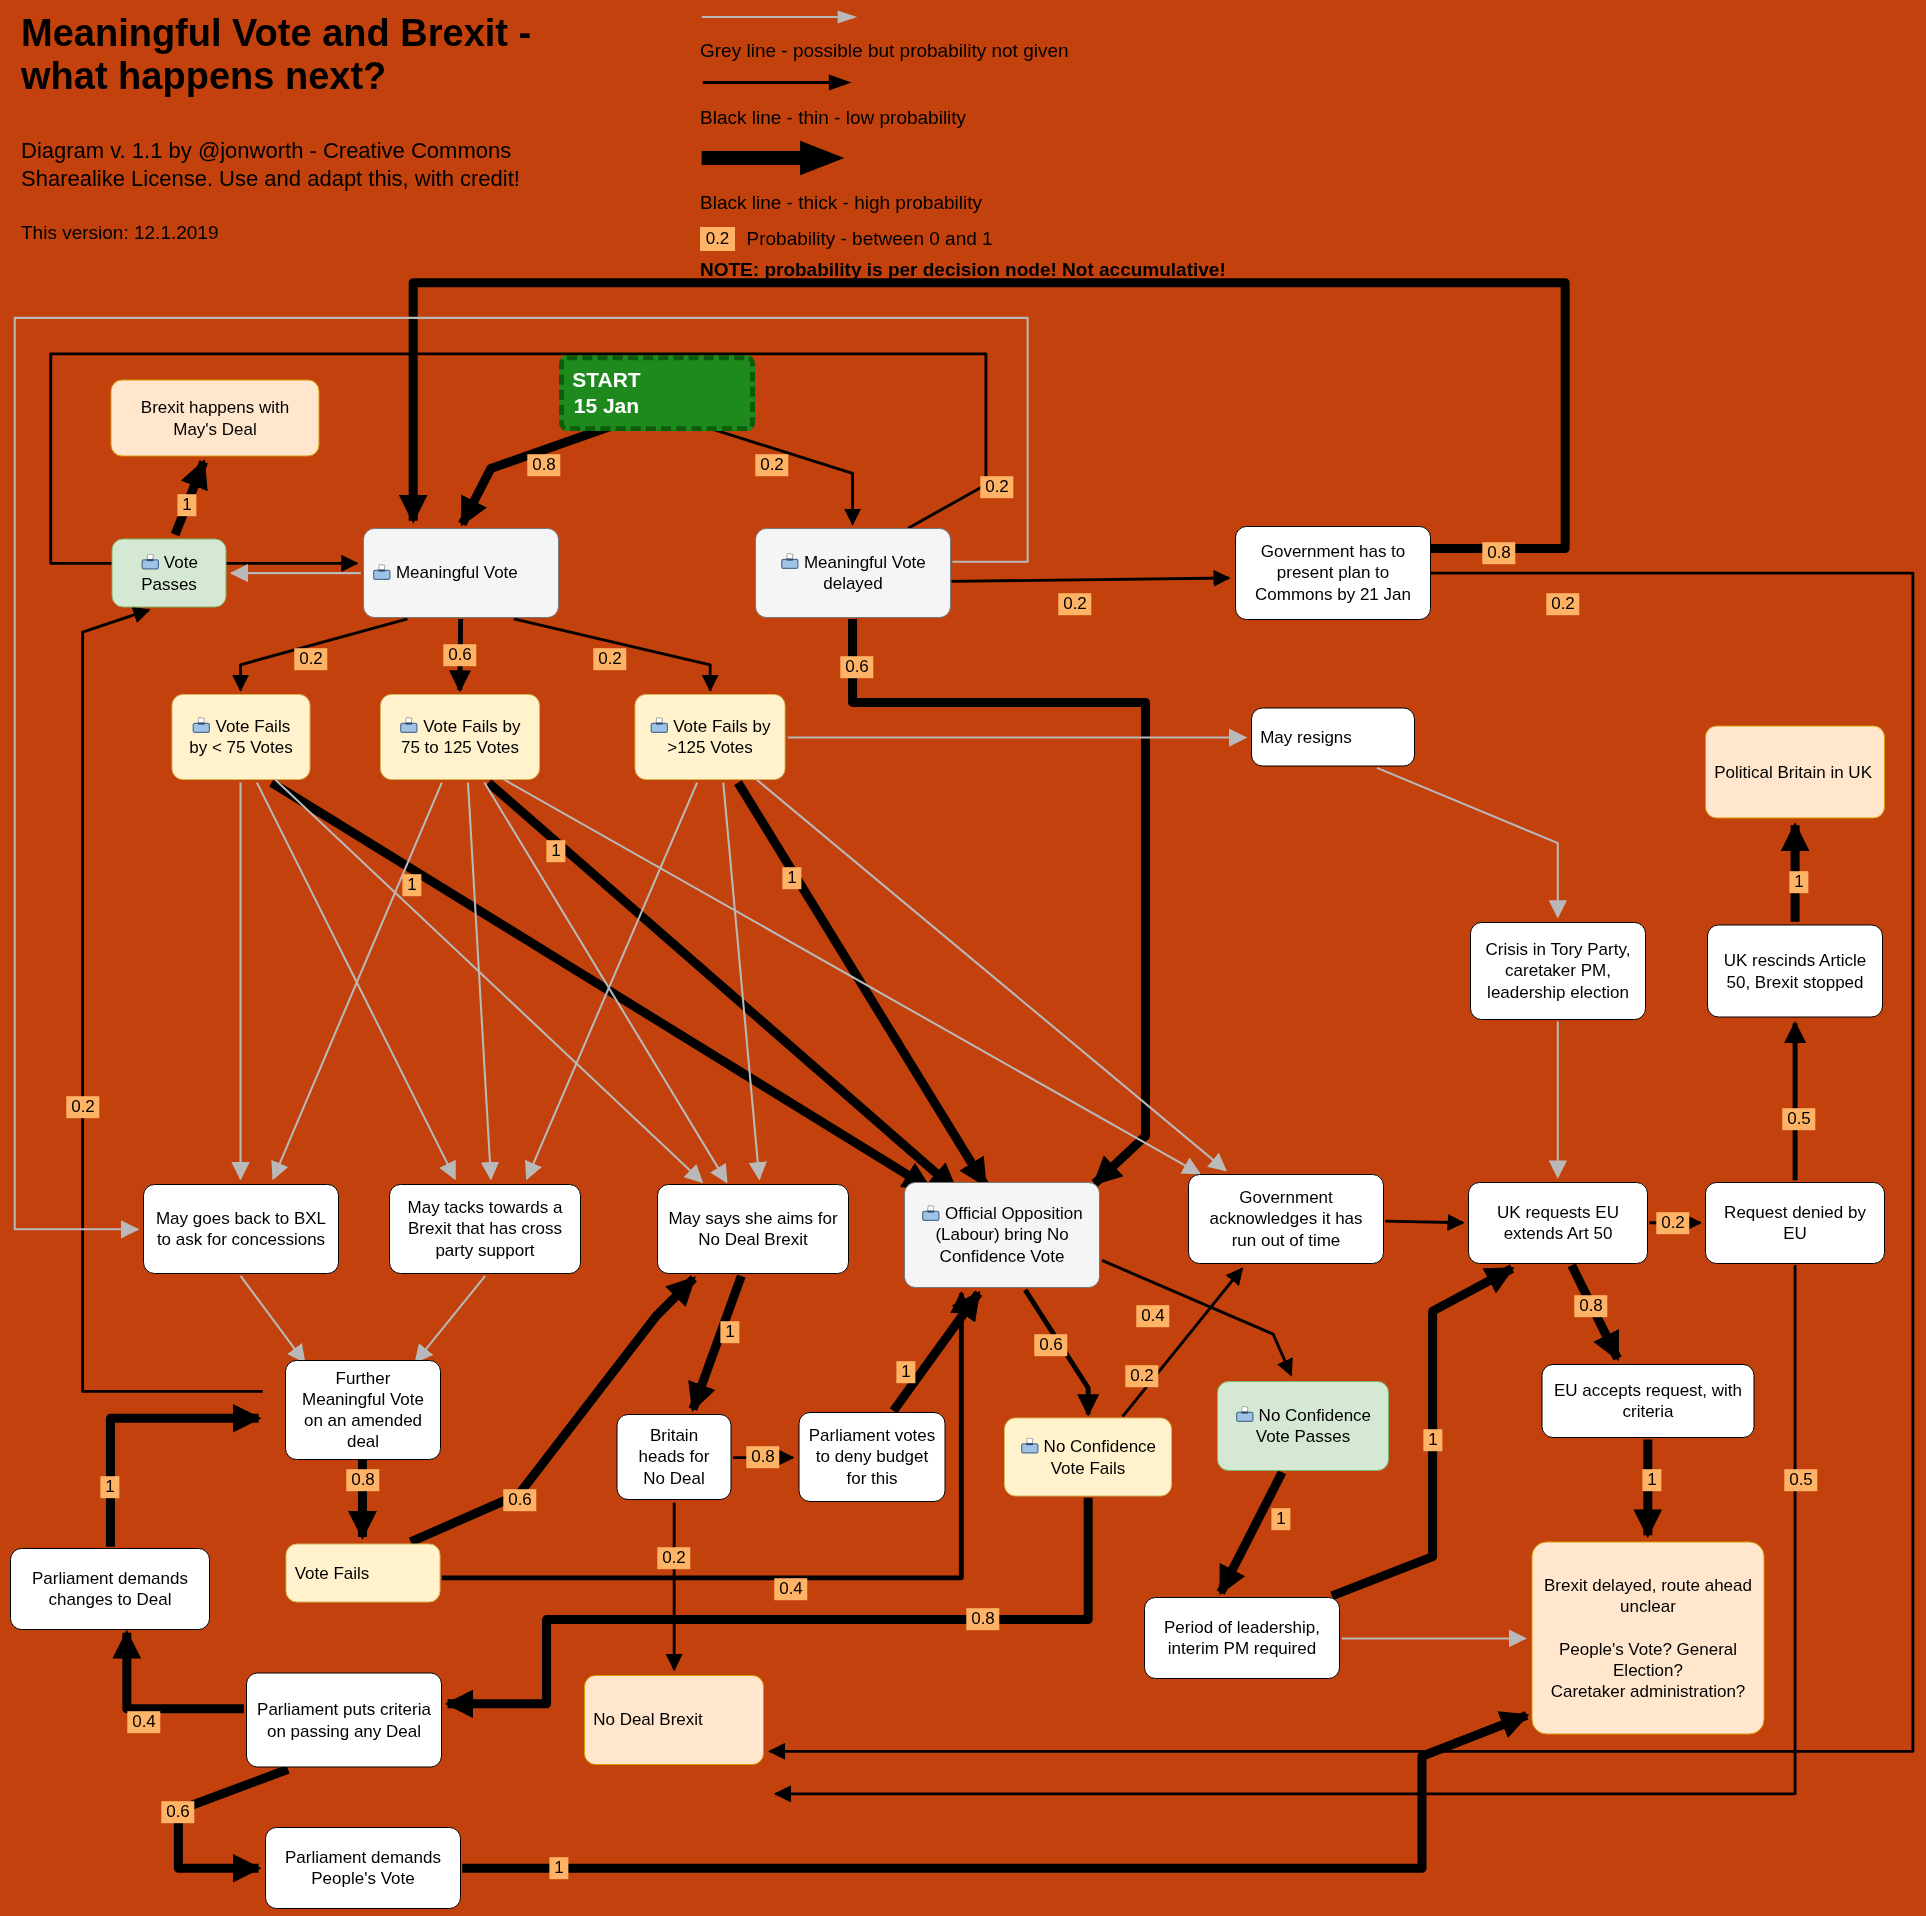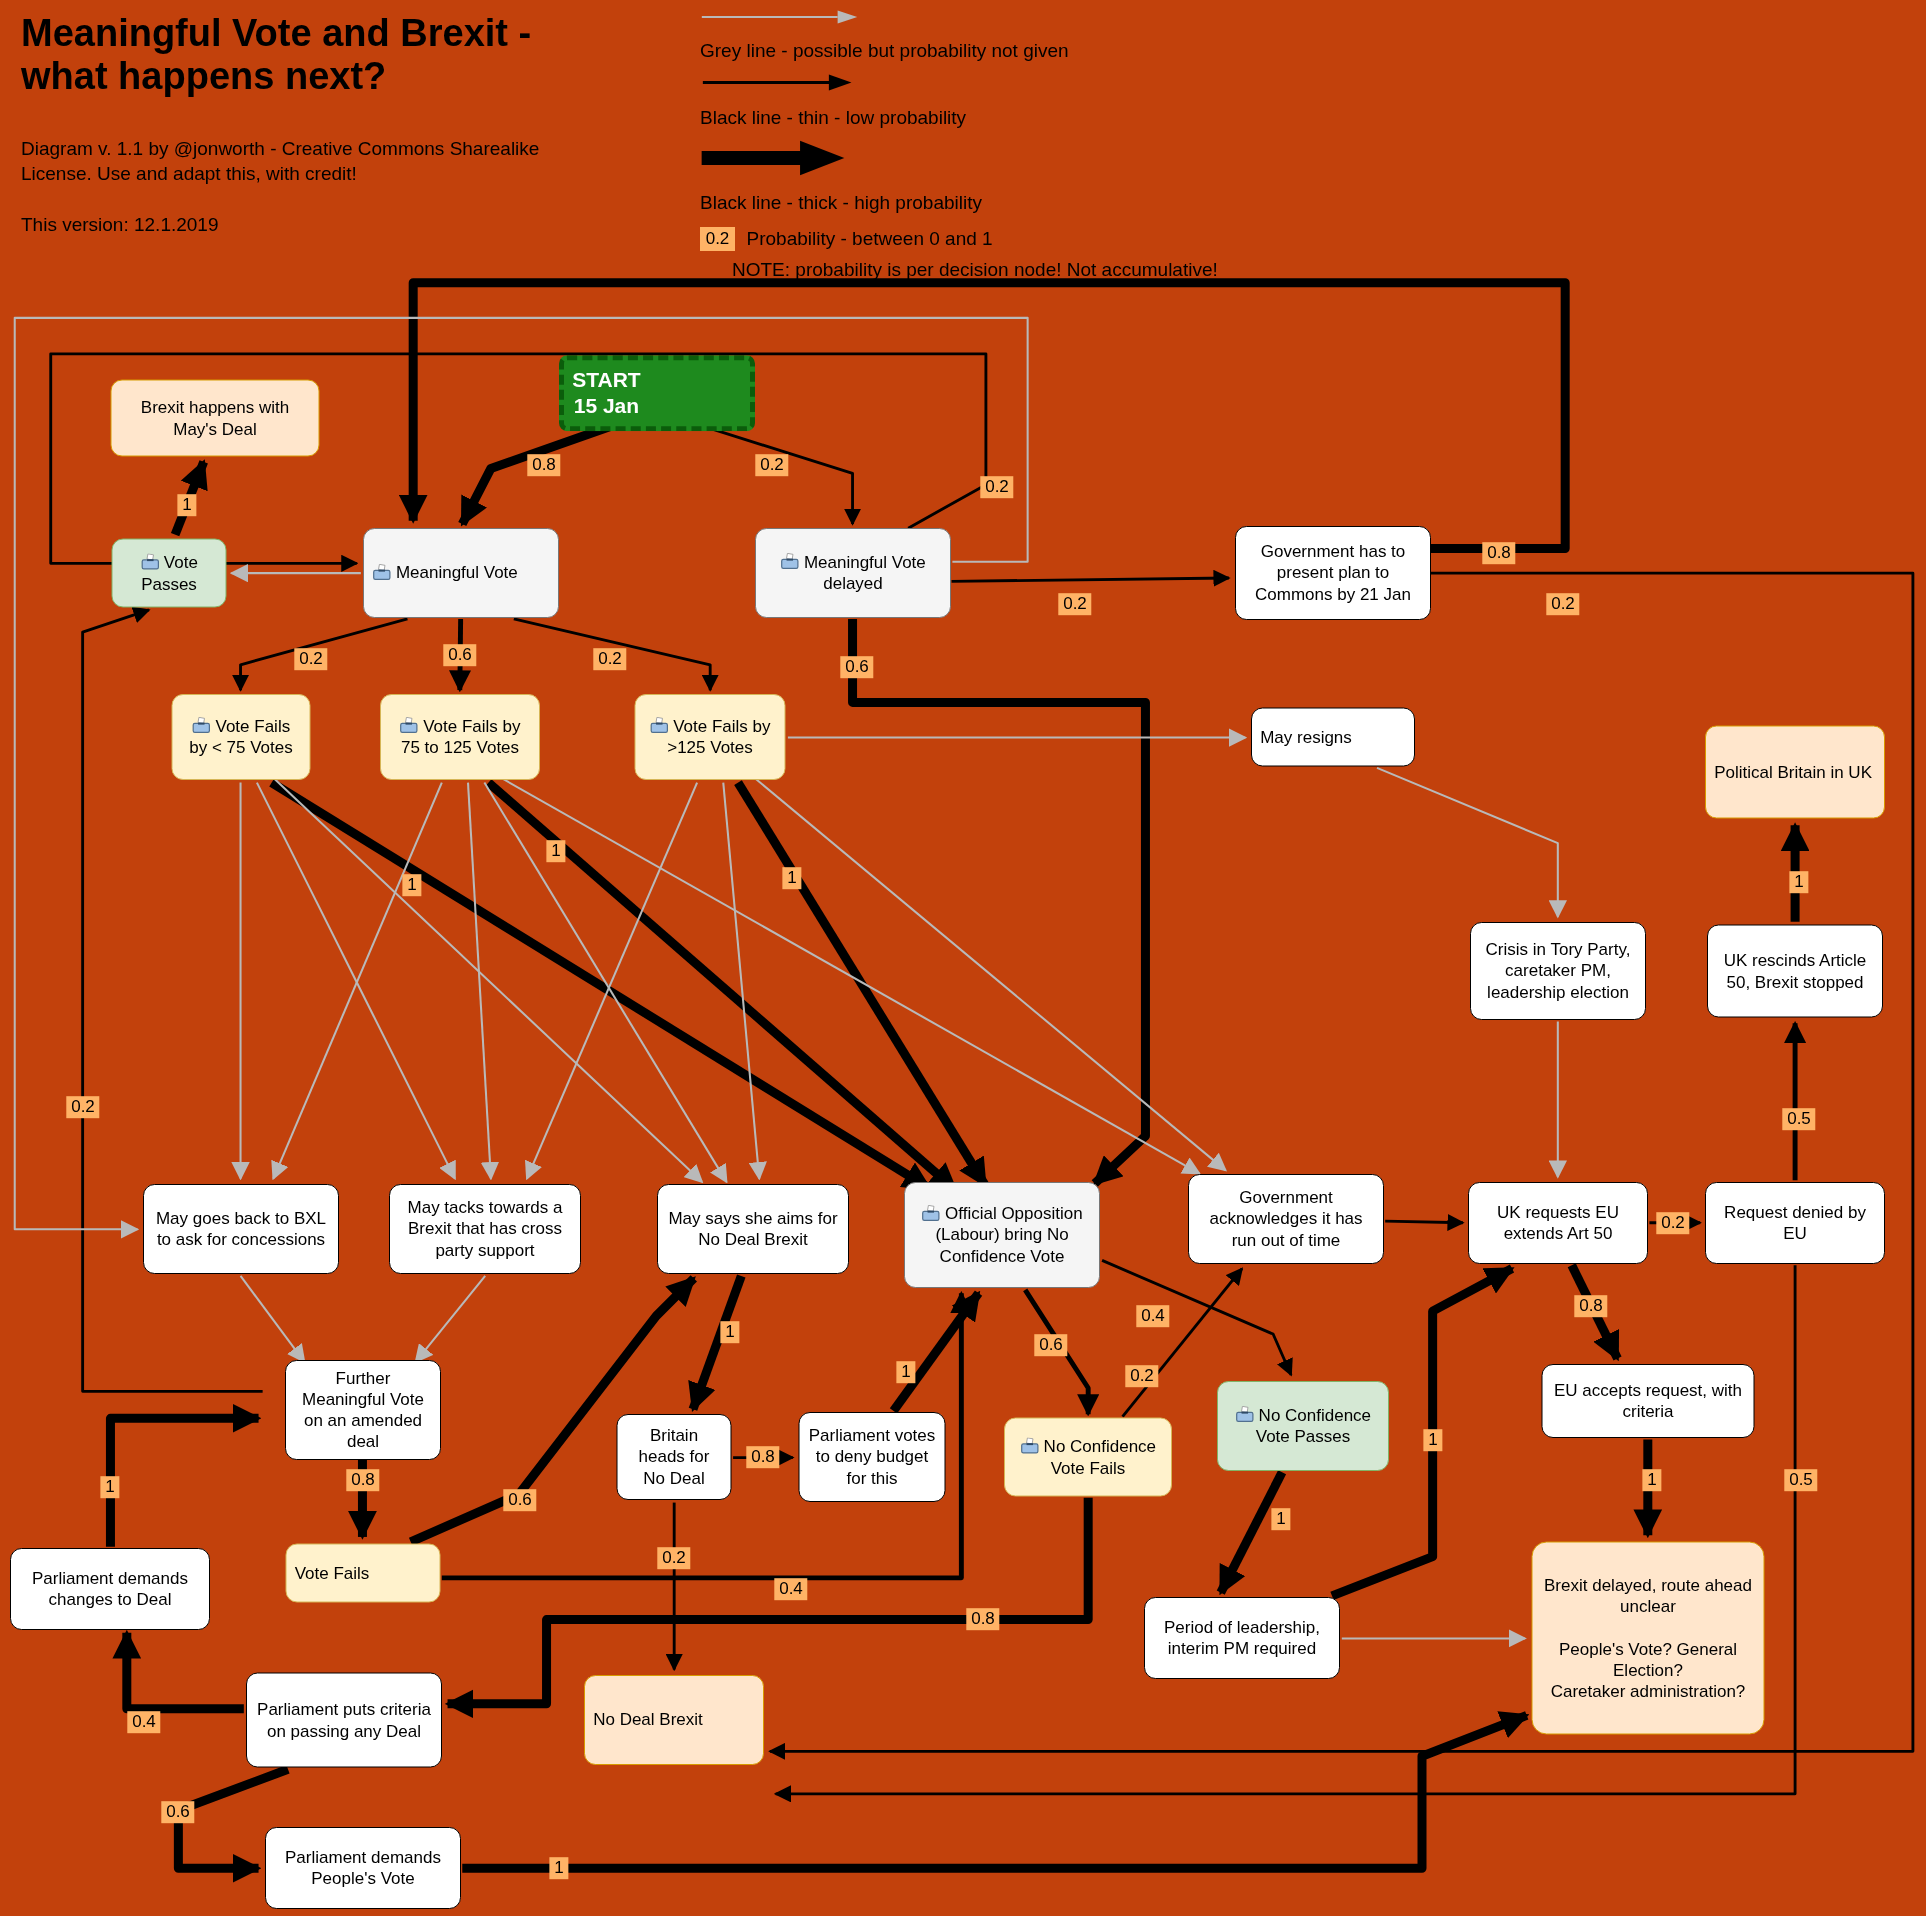--- a/index.html
+++ b/index.html
@@ -1,28 +1,28 @@
 <!DOCTYPE html>
 <html style="--start-fill: #1e8a1e; --start-border: #0b5d0b; --orange-fill: #ffe6cc; --orange-border: #d79b00; --yellow-fill: #fff2cc; --yellow-border: #d6b656; --green-fill: #d5e8d4; --green-border: #82b366; --grey-fill: #f5f5f5; --grey-border: #777777; --chip-bg: #ffb366; --grey-line: #b9b9b9;font-size:13px"><head>
 <meta charset="utf-8">
 <style>
   html,body{margin:0;padding:0;background:#fff;font-family:"Liberation Sans",sans-serif;color:#000;}
   #canvas{position:relative;width:1926px;height:1917px;background:#c2410c;overflow:hidden;}
   #edge-layer{position:absolute;left:0;top:0;width:1926px;height:1917px;z-index:1;}
   
   #header{position:absolute;left:21px;top:11.5px;width:671px;z-index:4;}
   #header h1{margin:0 0 38px 0;font-size:38px;line-height:1.15;white-space:pre-line;font-weight:bold;}
-  #header .credit{margin:0 0 28px 0;font-size:19px;line-height:1.3;width:556px;}
+  #header .credit{margin:0 0 28px 0;font-size:22px;line-height:1.3;width:556px;}
   #header .version{margin:0;font-size:19px;}
   
   #legend{position:absolute;left:700px;top:8.2px;z-index:4;font-size:19px;line-height:1.3;}
   #legend .legend-row{margin-bottom:6.5px;}
   #legend .caption{margin:1.6px 0 8.2px 0;}
   #legend .chip-row{display:flex;align-items:center;gap:11.5px;margin:11.5px 0 6.5px 0;}
-  #legend .note{font-weight:normal;margin-left:32px;}
+  #legend .note{font-weight:bold;}
   .chip-inline{background:var(--chip-bg);padding:0.8px 5.7px;font-size:17px;}
   
   .node{position:absolute;transform:translate(-50%,-50%);display:flex;align-items:center;justify-content:flex-start;
         box-sizing:border-box;border:1.6px solid #000;border-radius:11.5px;background:#fff;
         font-size:17px;line-height:1.25;padding:6.5px 8.2px;z-index:2;}
   .node .txt{text-align:center;white-space:pre-line;}
   .node svg.ballot{vertical-align:-2.5px;margin-right:4.1px;}
   .node.start{background:var(--start-fill);border:5.7px dashed var(--start-border);color:#fff;font-weight:bold;font-size:21px;border-radius:8.2px;}
   .node.orange{background:var(--orange-fill);border-color:var(--orange-border);}
   .node.bigorange{background:var(--orange-fill);border-color:var(--orange-border);border-radius:15px;}

